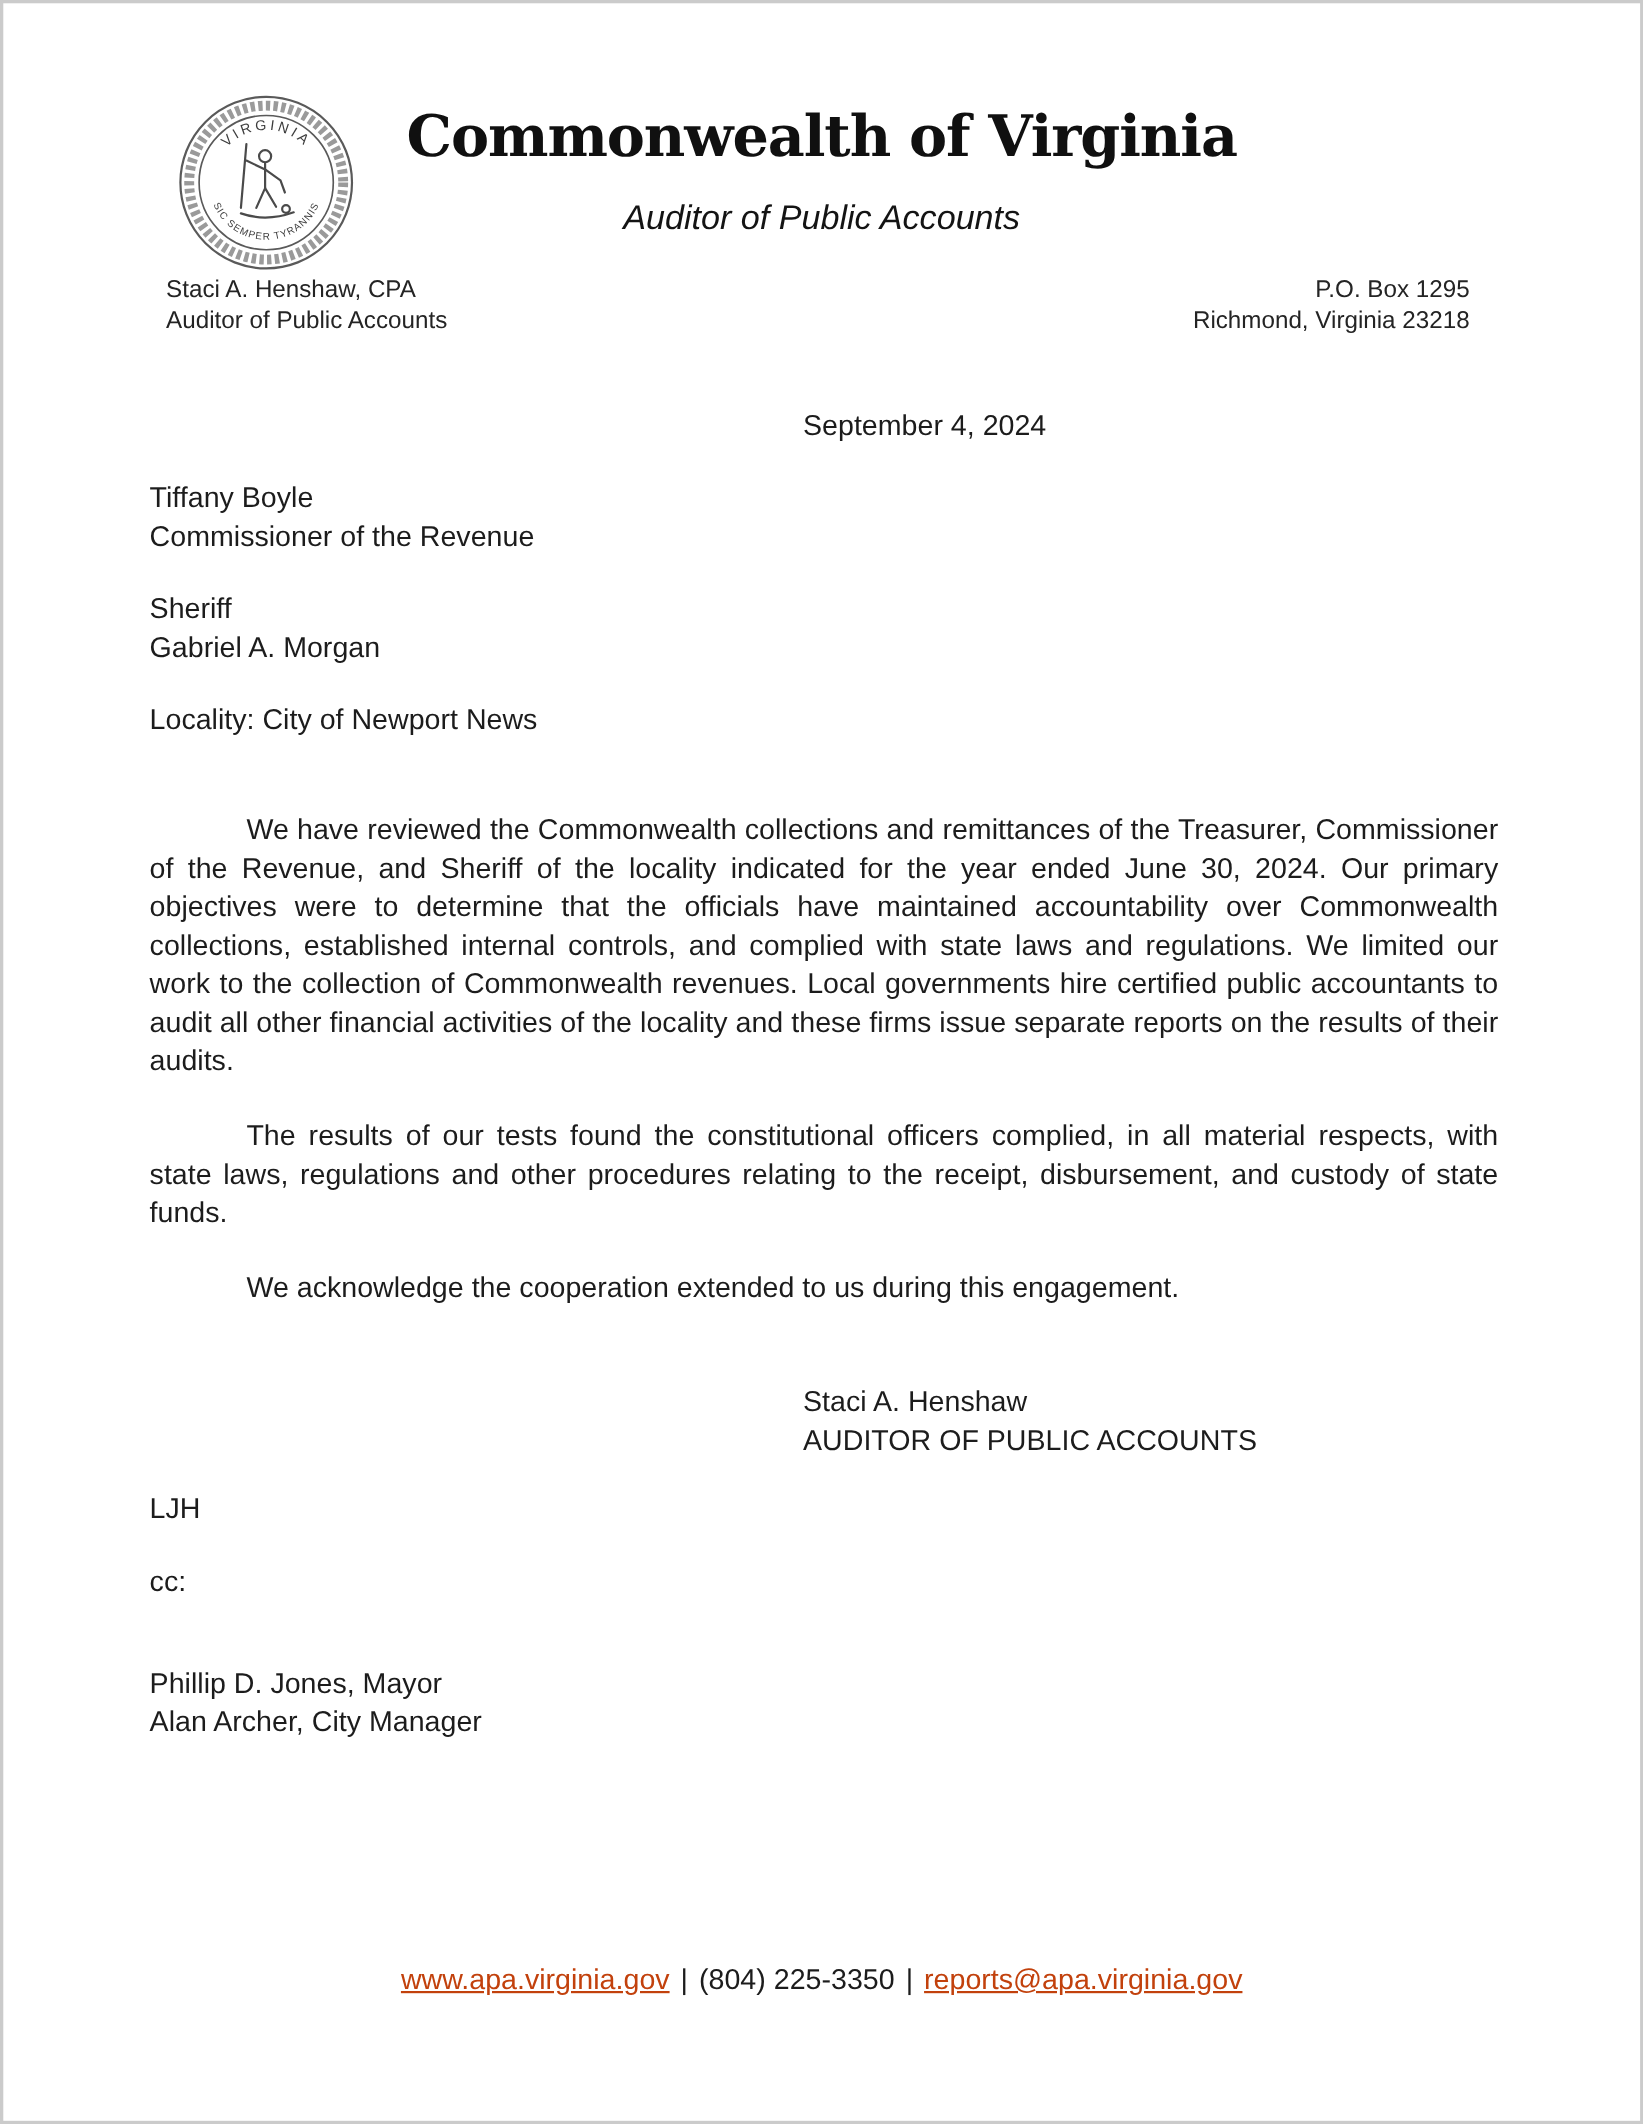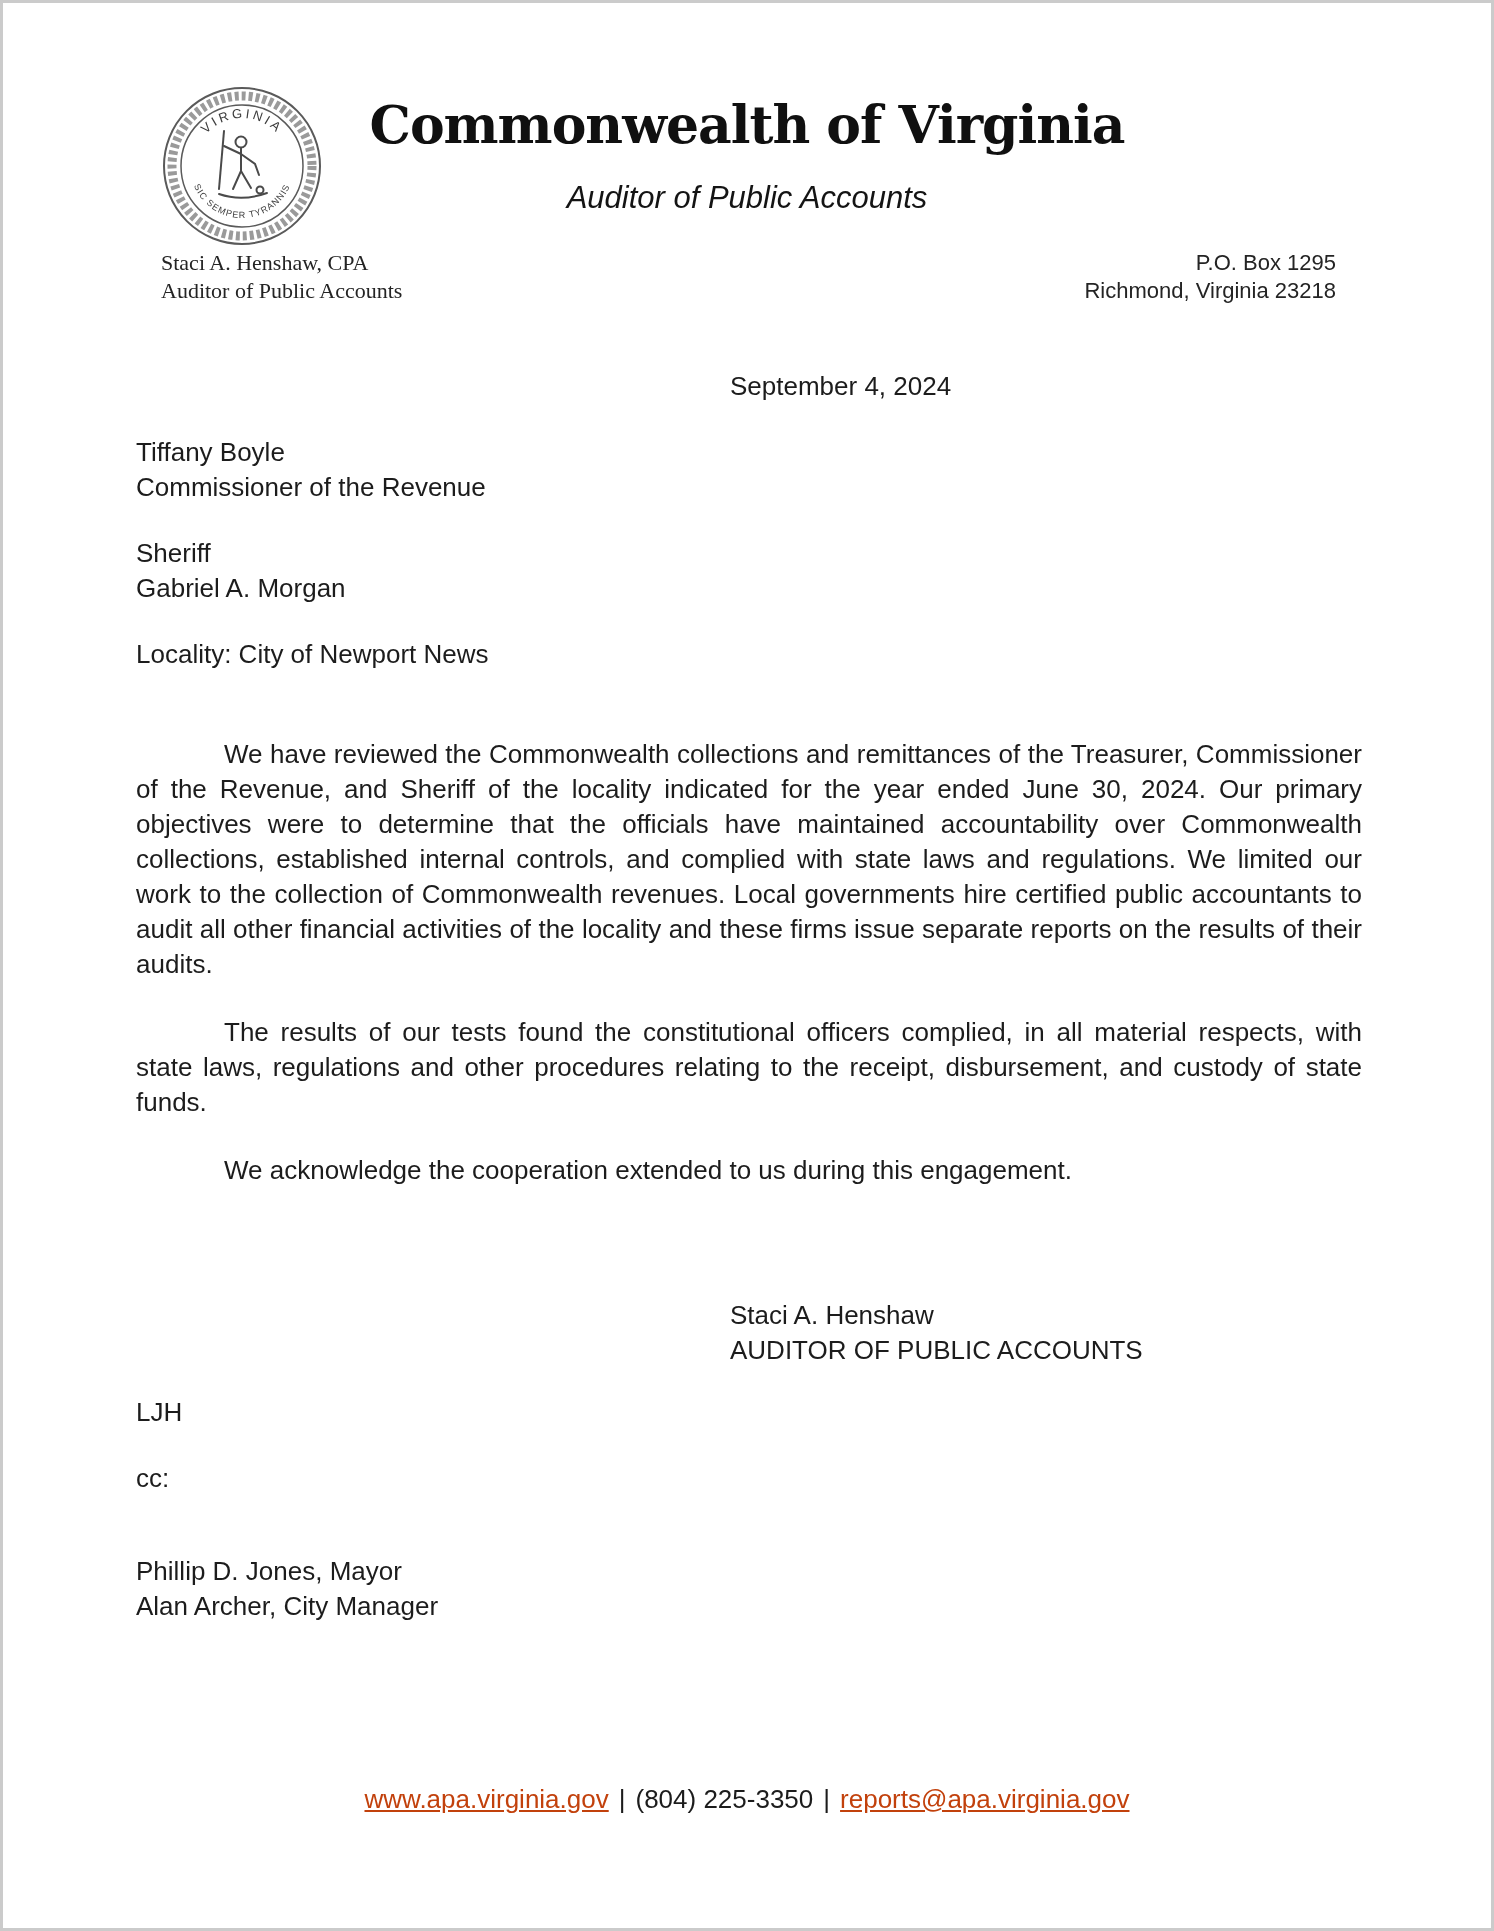--- a/index.html
+++ b/index.html
@@ -42,26 +42,25 @@
   .masthead-subtitle {
     margin-top: 28px;
     font-style: italic;
     font-size: 31px;
     line-height: 34px;
     color: #141414;
   }
 
   .header-info-left {
     position: absolute;
-    left: 158px;
+    left: 148px;
     top: 246px;
     font-size: 22px;
     line-height: 28px;
     color: #242424;
-    font-family: Liberation Serif, serif;
   }
   .header-info-right {
     position: absolute;
     right: 155px;
     top: 246px;
     text-align: right;
     font-size: 22px;
     line-height: 28px;
     color: #242424;
   }
@@ -85,21 +84,21 @@
 
   .body-para {
     text-align: justify;
     text-indent: 88px;
     margin-top: 33px;
   }
   .body-para.first { margin-top: 65px; }
 
   .signature-block {
     margin-left: 594px;
-    margin-top: 110px;
+    margin-top: 69px;
   }
 
   .initials-line { margin-top: 27px; }
 
   .cc-row { margin-top: 31px; display: flex; flex-direction: column; }
   .cc-label { flex: 0 0 93px; }
 
   
   .footer {
     position: absolute;

